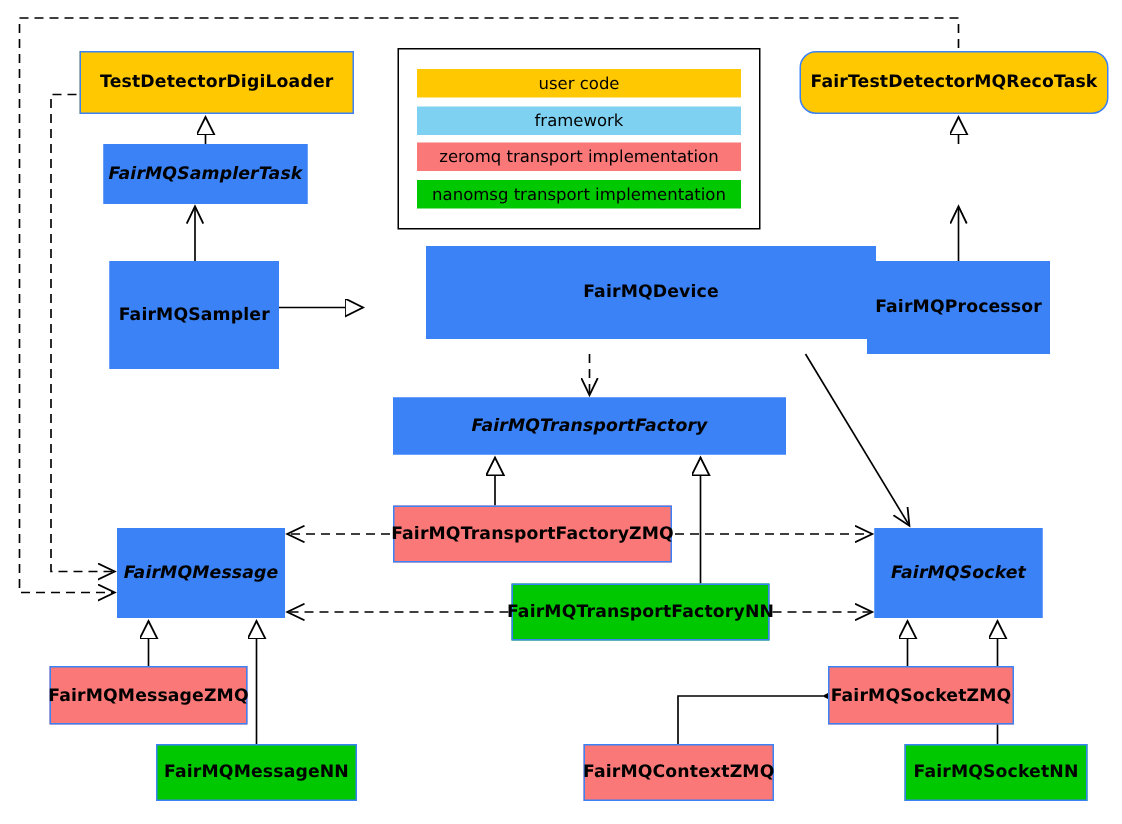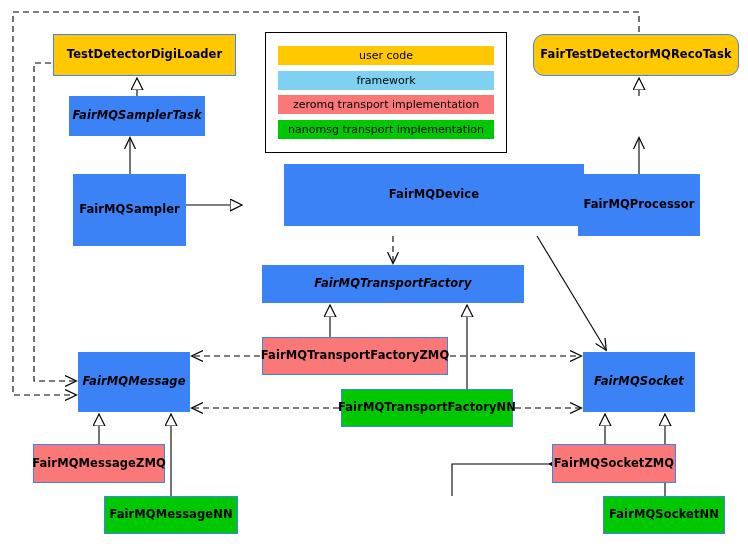--- a/index.html
+++ b/index.html
@@ -163,18 +163,19 @@
   <div class="node nn" style="left:341px; top:389px; width:172px; height:38px;">FairMQTransportFactoryNN</div>
 
   <div class="node fw italic" style="left:78px; top:352px; width:112px; height:60px;">FairMQMessage</div>
 
   <div class="node fw italic" style="left:583px; top:352px; width:112px; height:60px;">FairMQSocket</div>
 
   <div class="node zmq" style="left:33px; top:444px; width:132px; height:39px;">FairMQMessageZMQ</div>
 
   <div class="node nn" style="left:104px; top:496px; width:134px; height:38px;">FairMQMessageNN</div>
 
+  <div class="node zmq" style="left:389px; top:496px; width:127px; height:38px;">FairMQContextZMQ</div>
 
   <div class="node zmq" style="left:552px; top:444px; width:124px; height:39px;">FairMQSocketZMQ</div>
 
   <div class="node nn" style="left:603px; top:496px; width:122px; height:38px;">FairMQSocketNN</div>
 
 </div>
 
 </body></html>

